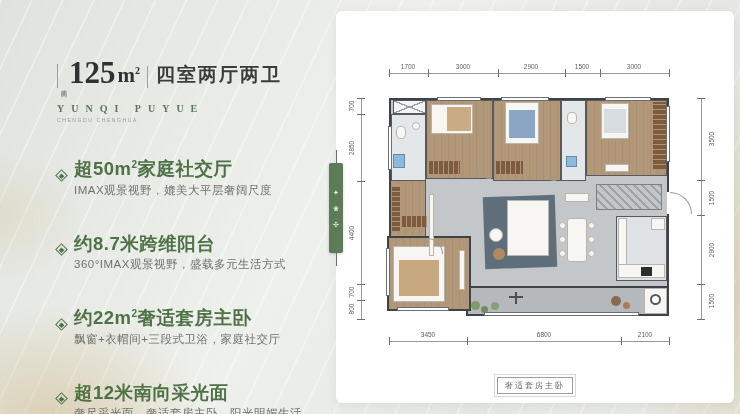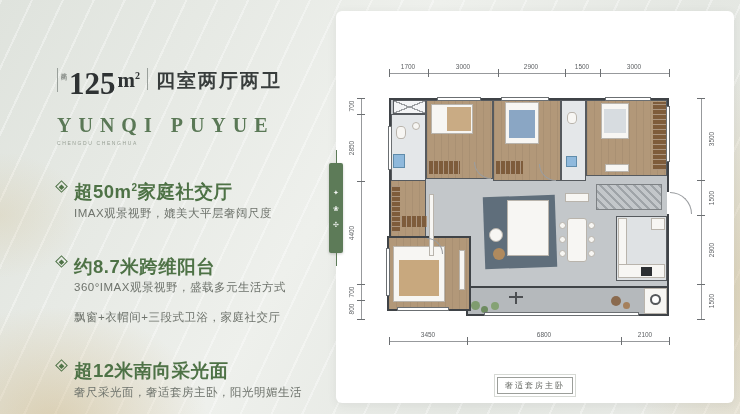--- a/index.html
+++ b/index.html
@@ -7,33 +7,33 @@
   .page{position:relative;width:740px;height:414px;overflow:hidden;
     background:
       radial-gradient(230px 170px at 7% 102%, rgba(198,168,108,.42), transparent 68%),
       radial-gradient(190px 320px at 101% 70%, rgba(201,174,116,.38), transparent 70%),
       radial-gradient(120px 90px at 0% 52%, rgba(206,182,128,.22), transparent 70%),
       repeating-linear-gradient(115deg, rgba(255,255,255,.35) 0 2px, rgba(255,255,255,0) 2px 28px),
       linear-gradient(120deg,#dfe3dd 0%,#eef0ec 45%,#e4e7e2 72%,#e9ebe7 100%);}
   
   .left-panel{position:absolute;left:57px;top:50px;width:268px;}
   .hx{font-family:"Liberation Serif",serif;font-weight:bold;color:#4d6c4f;font-size:44px;line-height:1;letter-spacing:10px;margin:0;}
-  .arearow{display:flex;align-items:flex-start;margin-top:18px;}
+  .arearow{display:flex;align-items:flex-end;margin-top:7px;}
   .vbar{width:1px;height:24px;background:#9aa09b;margin-right:3px;}
   .aprefix{writing-mode:vertical-rl;font-size:6px;color:#8a8f8a;line-height:1;margin-right:2px;letter-spacing:1px;}
   .anum{font-family:"Liberation Serif",serif;font-weight:bold;font-size:31px;color:#2e3233;line-height:1;}
   .aunit{font-family:"Liberation Serif",serif;font-weight:bold;font-size:21px;color:#2e3233;margin-left:2px;}
   .asup{font-family:"Liberation Serif",serif;font-size:10px;color:#2e3233;vertical-align:super;}
   .vbar2{width:1px;height:22px;background:#9aa09b;margin:0 8px 0 7px;}
   .rooms{font-size:19px;color:#383d3c;font-weight:bold;letter-spacing:2px;}
-  .entitle{font-family:"Liberation Serif",serif;font-size:20px;font-weight:bold;color:#5a7856;letter-spacing:7px;margin-top:15px;}
+  .entitle{font-family:"Liberation Serif",serif;font-size:10px;font-weight:bold;color:#5a7856;letter-spacing:7px;margin-top:15px;}
   .ensub{font-size:5px;color:#98a095;letter-spacing:1.6px;margin-top:3px;}
   .features{margin-top:19px;}
   .feat{margin-bottom:15px;}
-  .frow{display:flex;align-items:flex-start;gap:8px;margin-top:36px;}
+  .frow{display:flex;align-items:flex-end;gap:8px;margin-top:36px;}
   .dmd{position:relative;width:7px;height:7px;border:1px solid #4e7246;transform:rotate(45deg);flex:0 0 auto;}
   .dmd::after{content:"";position:absolute;inset:1.5px;background:#4e7246;}
   .ft{font-size:18.5px;font-weight:bold;color:#4e7246;letter-spacing:.5px;line-height:1.1;}
   .ft sup{font-size:10px;}
   .fd{font-size:11.5px;color:#6e736c;margin:3px 0 0 17px;letter-spacing:.5px;}
   
   .card{position:absolute;left:336px;top:11px;width:398px;height:392px;background:#fff;border-radius:6px;box-shadow:0 2px 10px rgba(60,70,60,.08);}
   .side-tab{position:absolute;left:-7px;top:152px;width:14px;height:90px;background:#5d7b58;border-radius:2px;
     display:flex;flex-direction:column;align-items:center;justify-content:center;gap:9px;box-shadow:0 1px 3px rgba(0,0,0,.2);}
   .side-tab::before,.side-tab::after{content:"";position:absolute;left:50%;width:1px;height:13px;background:#5d7b58;}
@@ -92,20 +92,24 @@
         <div class="fd">IMAX观景视野，媲美大平层奢阔尺度</div>
       </div>
       <div class="feat">
         <div class="frow">
             <span class="dmd"></span>
           <span class="ft"><span>约8.7米跨维阳台</span><sup></sup><span></span></span>
           </div>
         <div class="fd">360°IMAX观景视野，盛载多元生活方式</div>
       </div>
       <div class="feat">
+        <div class="frow">
+            <span class="dmd"></span>
+          <span class="ft"><span>约22m</span><sup>2</sup><span>奢适套房主卧</span></span>
+          </div>
         <div class="fd">飘窗+衣帽间+三段式卫浴，家庭社交厅</div>
       </div>
       <div class="feat">
         <div class="frow">
             <span class="dmd"></span>
           <span class="ft"><span>超12米南向采光面</span><sup></sup><span></span></span>
           </div>
         <div class="fd">奢尺采光面，奢适套房主卧，阳光明媚生活</div>
       </div>
     </div>

